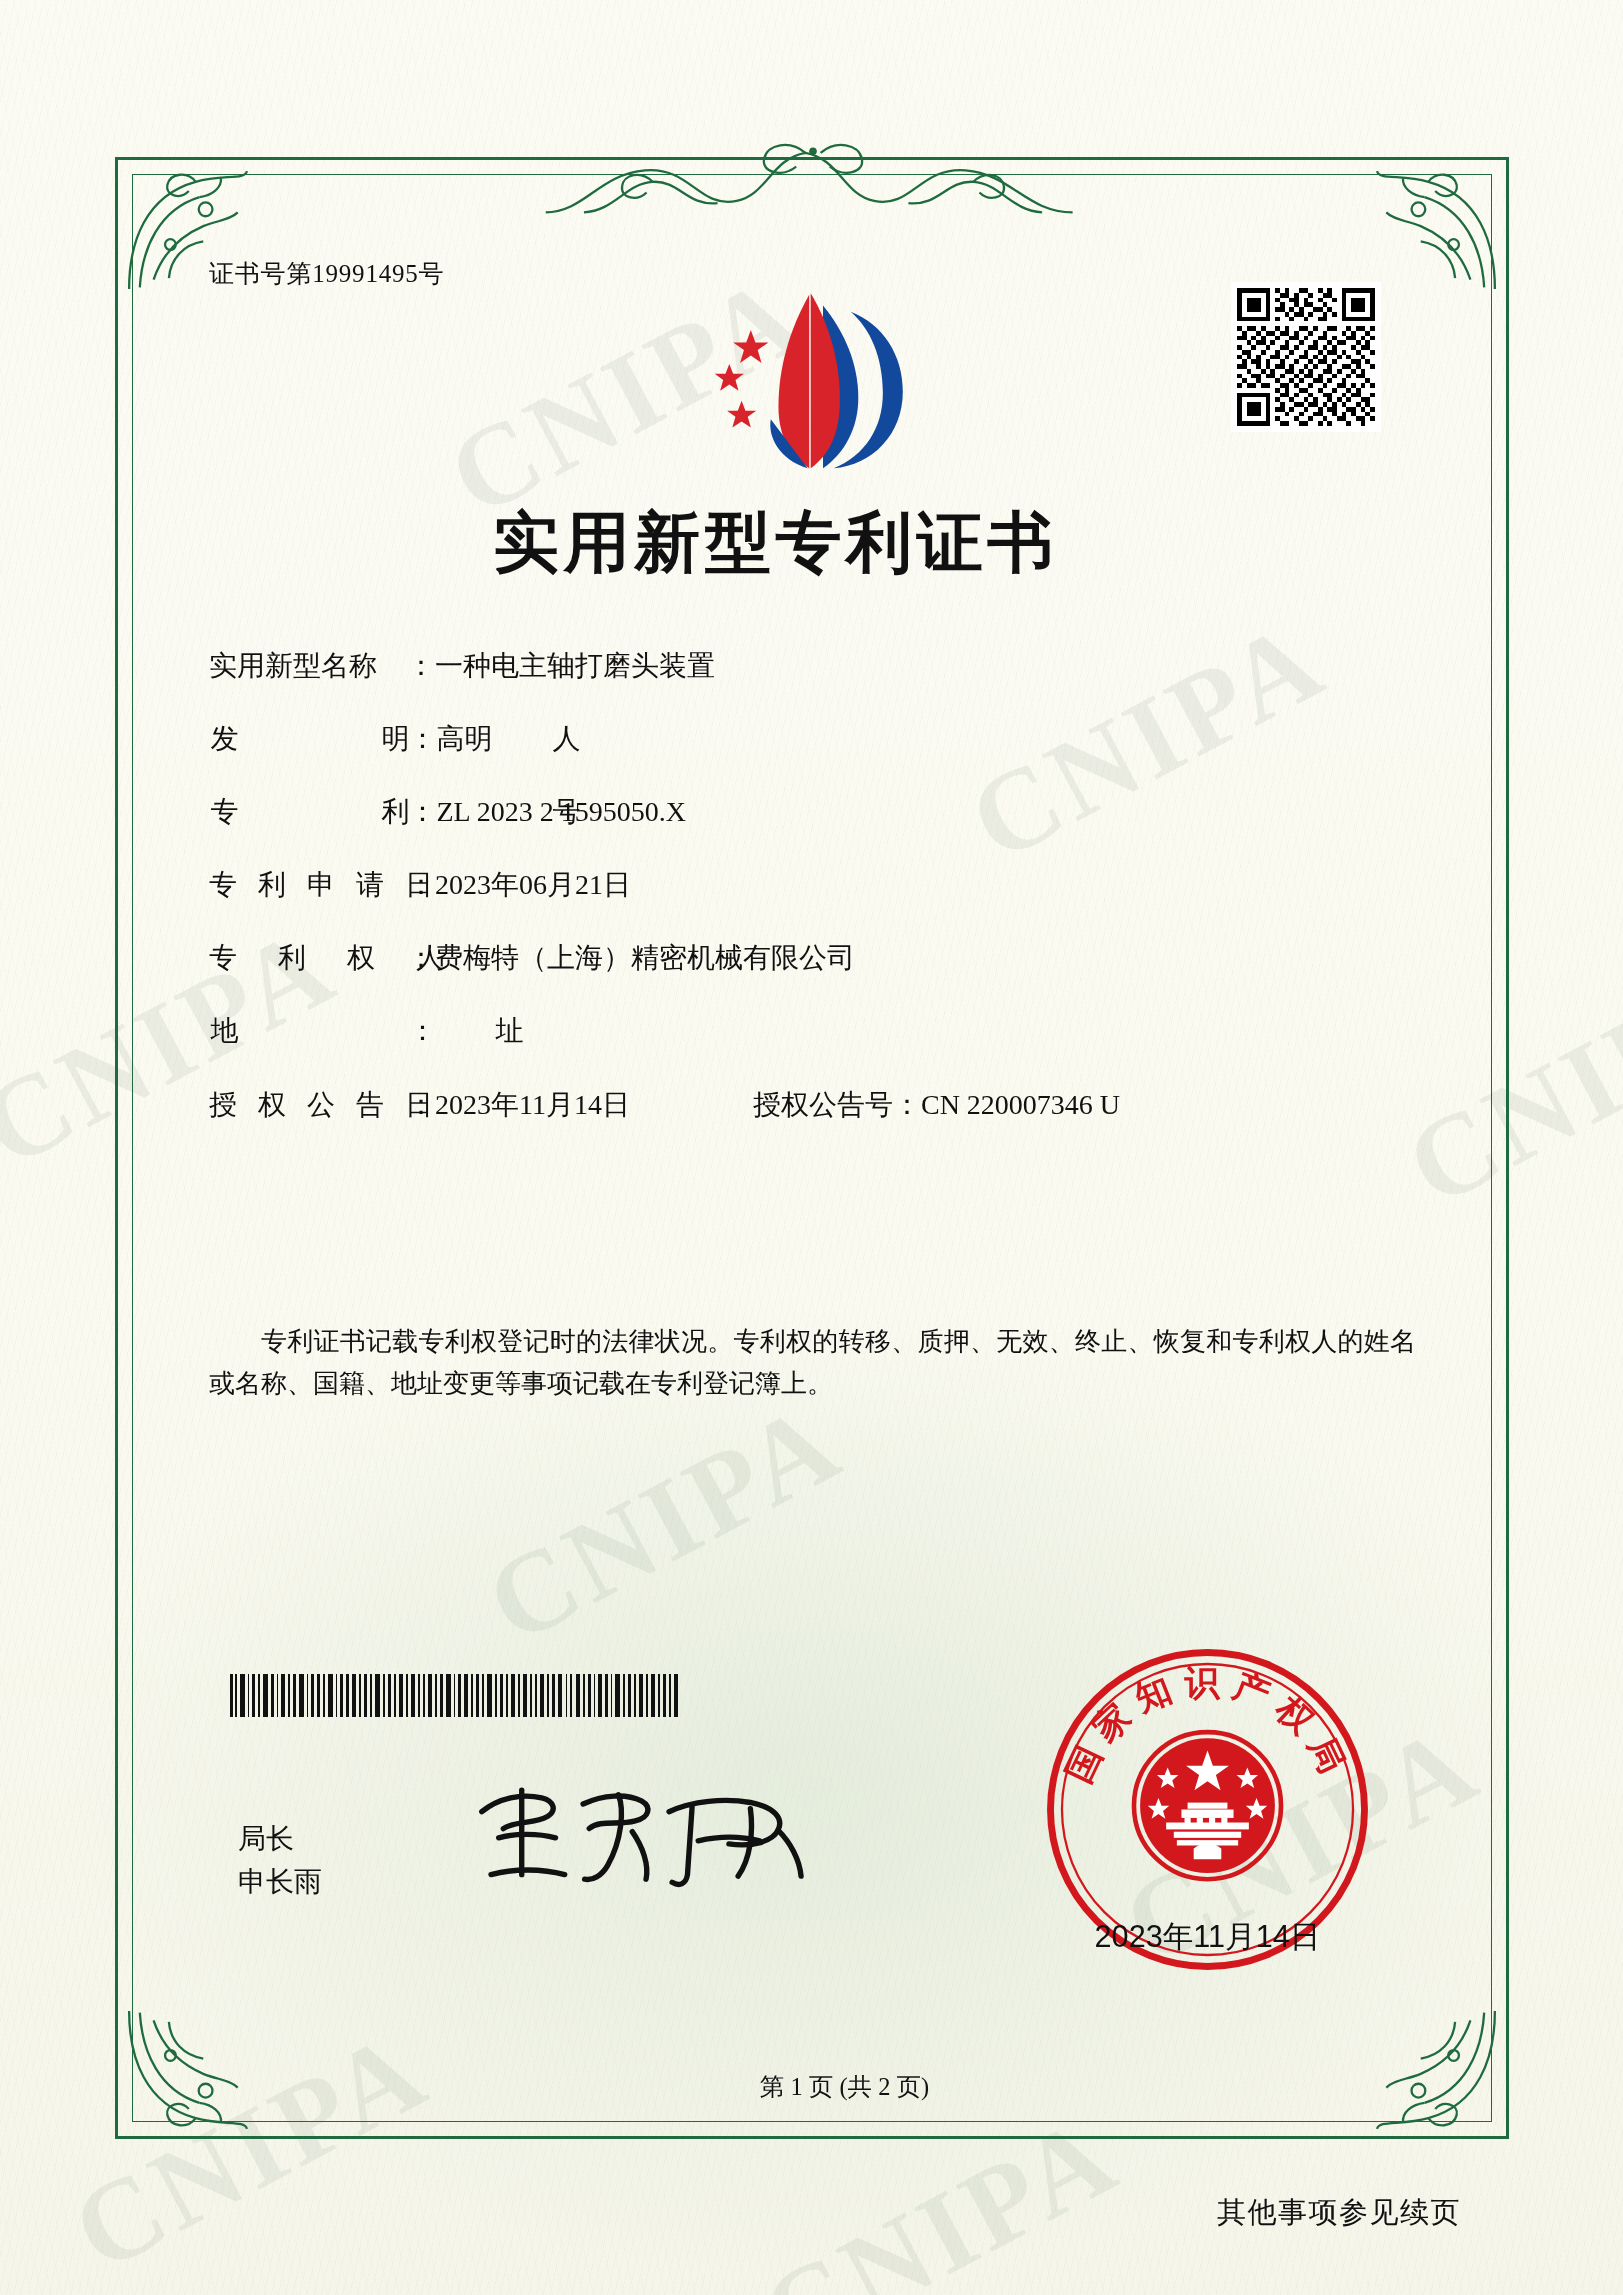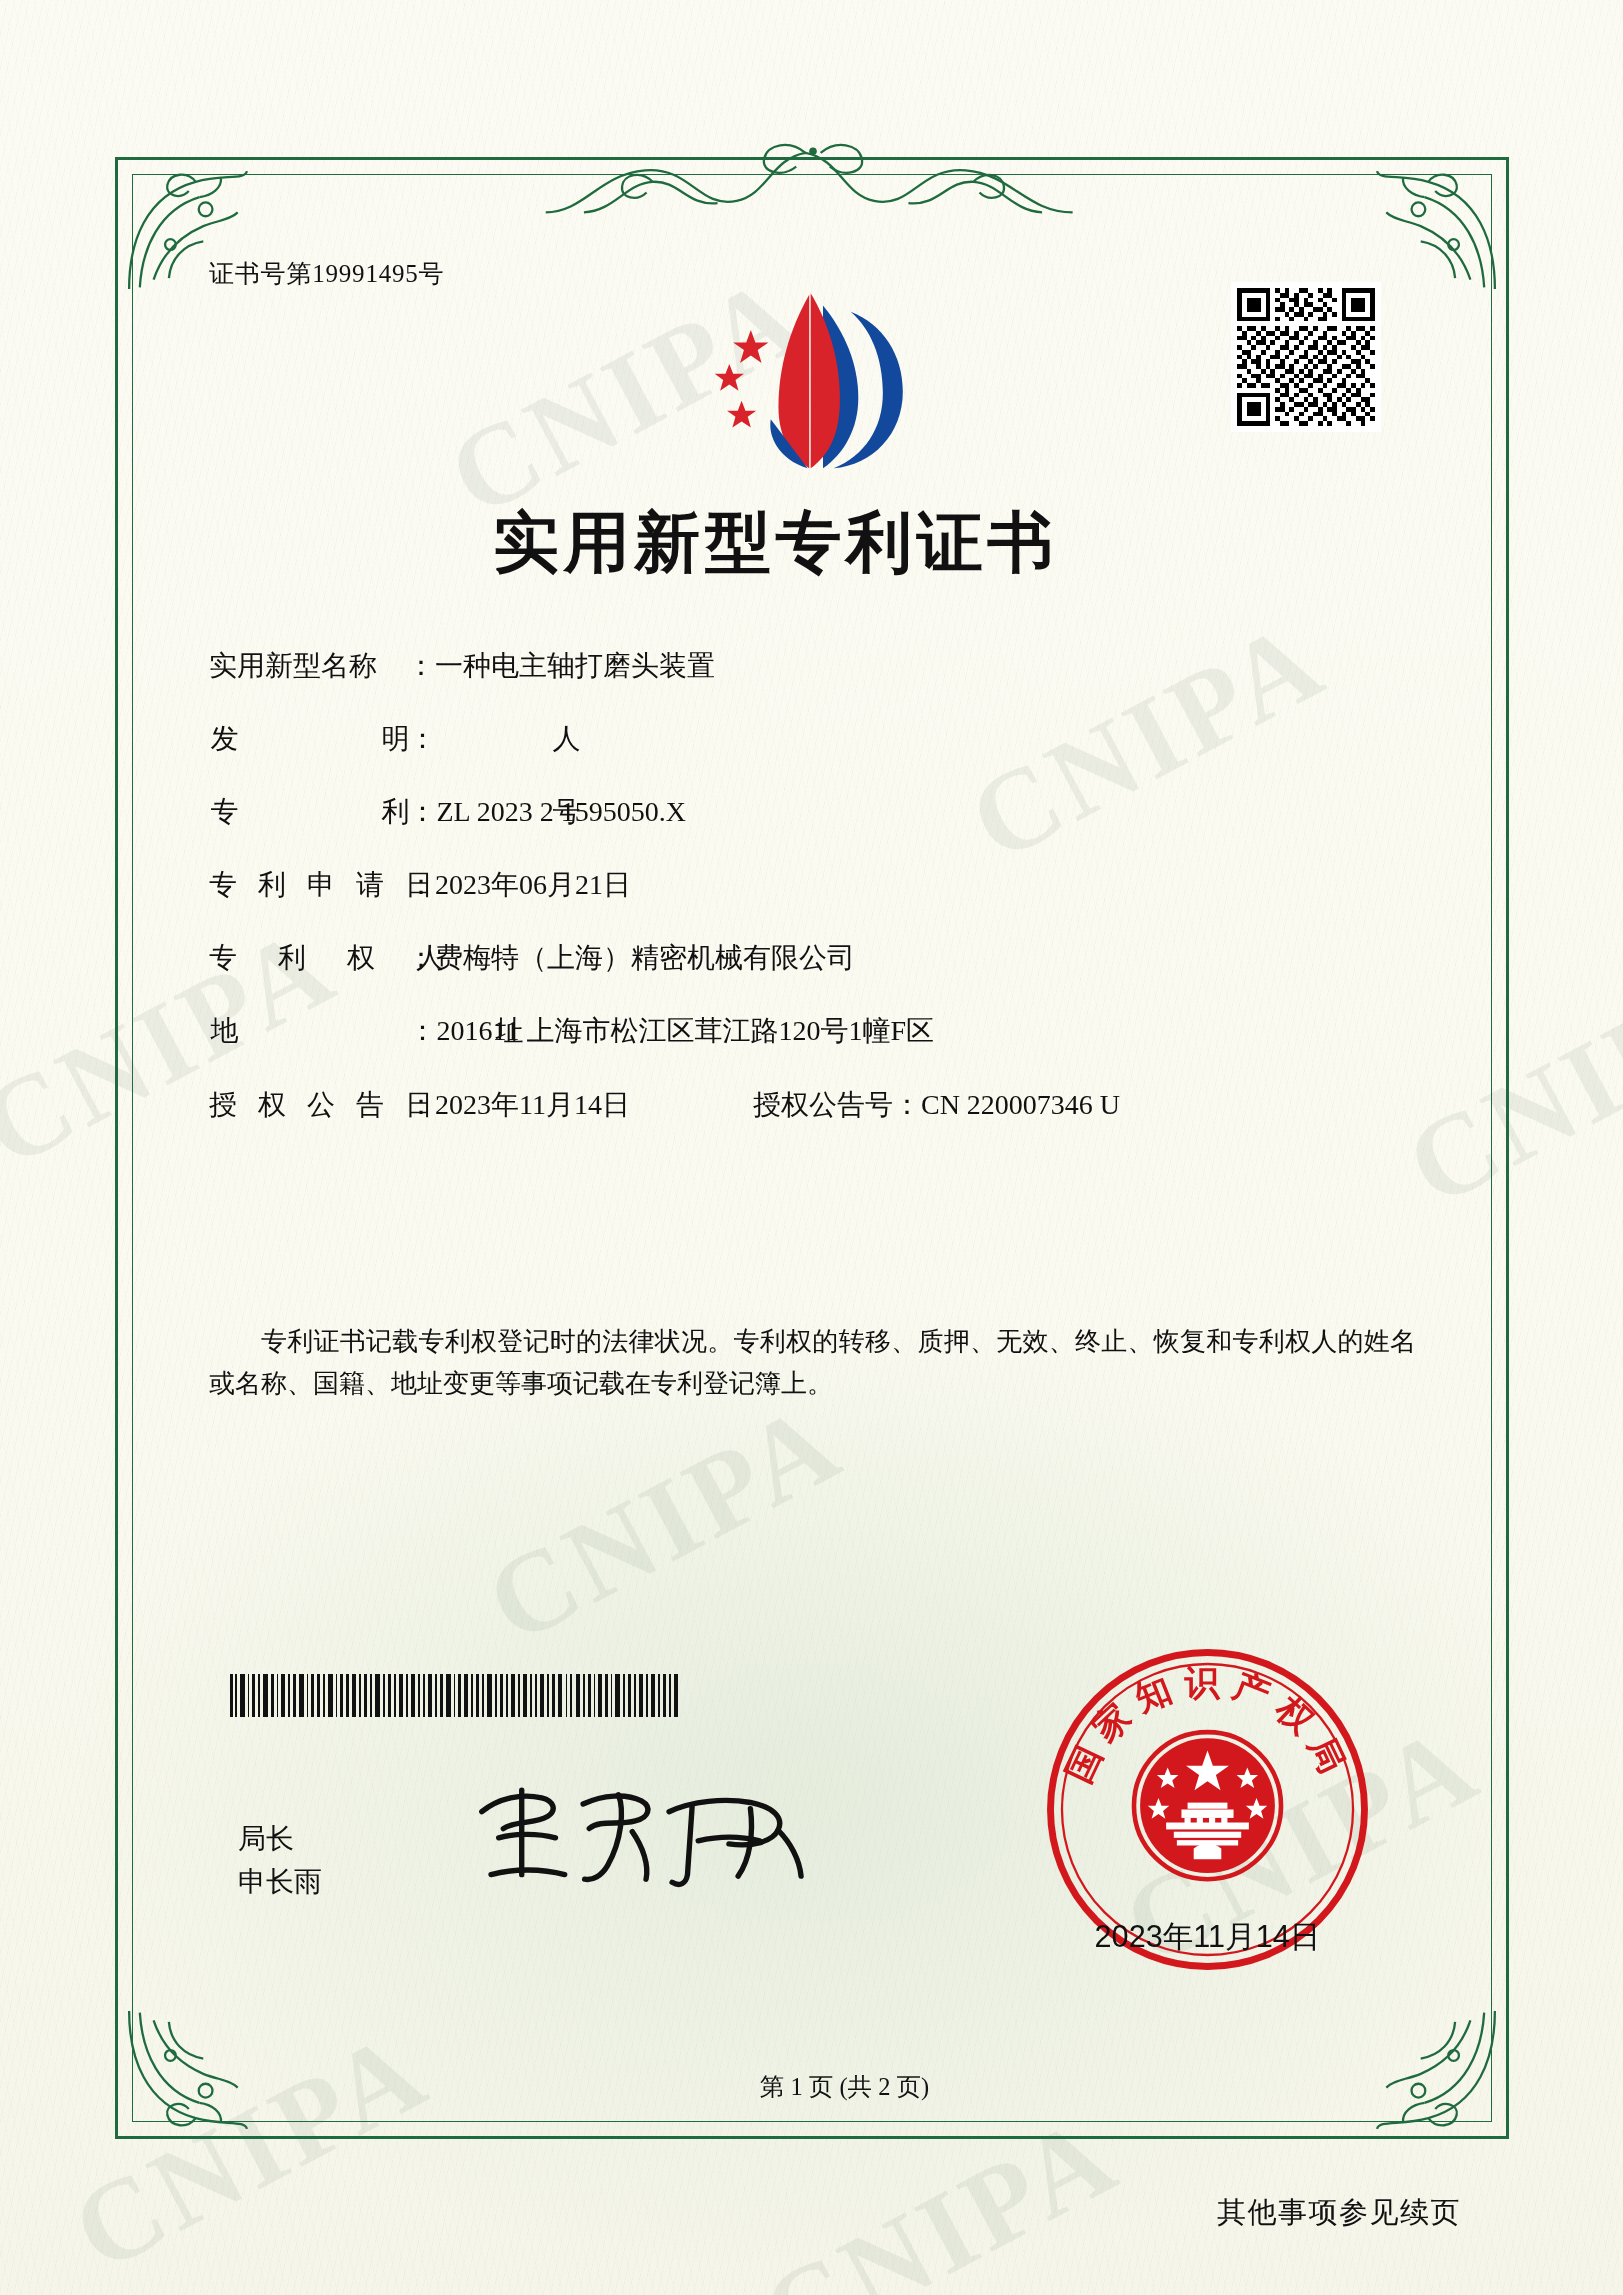--- a/index.html
+++ b/index.html
@@ -572,20 +572,21 @@
 
     <div class="field-row">
       <span class="field-label lbl-addr">实用新型名称</span>
       <span class="field-sep">：</span>
       <span class="field-value">一种电主轴打磨头装置</span>
     </div>
 
     <div class="field-row">
       <span class="field-label lbl-spread-4">发　　明　　人</span>
       <span class="field-sep">：</span>
+      <span class="field-value">高明</span>
     </div>
 
     <div class="field-row">
       <span class="field-label lbl-spread-4">专　　利　　号</span>
       <span class="field-sep">：</span>
       <span class="field-value">ZL 2023 2 1595050.X</span>
     </div>
 
     <div class="field-row">
       <span class="field-label lbl-spread-2">专 利 申 请 日</span>
@@ -595,21 +596,20 @@
 
     <div class="field-row">
       <span class="field-label lbl-spread-3">专 利 权 人</span>
       <span class="field-sep">：</span>
       <span class="field-value">费梅特（上海）精密机械有限公司</span>
     </div>
 
     <div class="field-row">
       <span class="field-label lbl-spread-4">地　　　　址</span>
       <span class="field-sep">：</span>
-      <span class="field-value">201611 上海市松江区茸江路120号1幢F区</span>
     </div>
 
     <div class="row-inline">
       <span class="pair">
         <span class="field-label lbl-spread-2">授 权 公 告 日</span>
         <span>：</span>
         <span class="pvalue">2023年11月14日</span>
       </span>
       <span class="pair pair-2">
         <span class="plabel">授权公告号</span>

